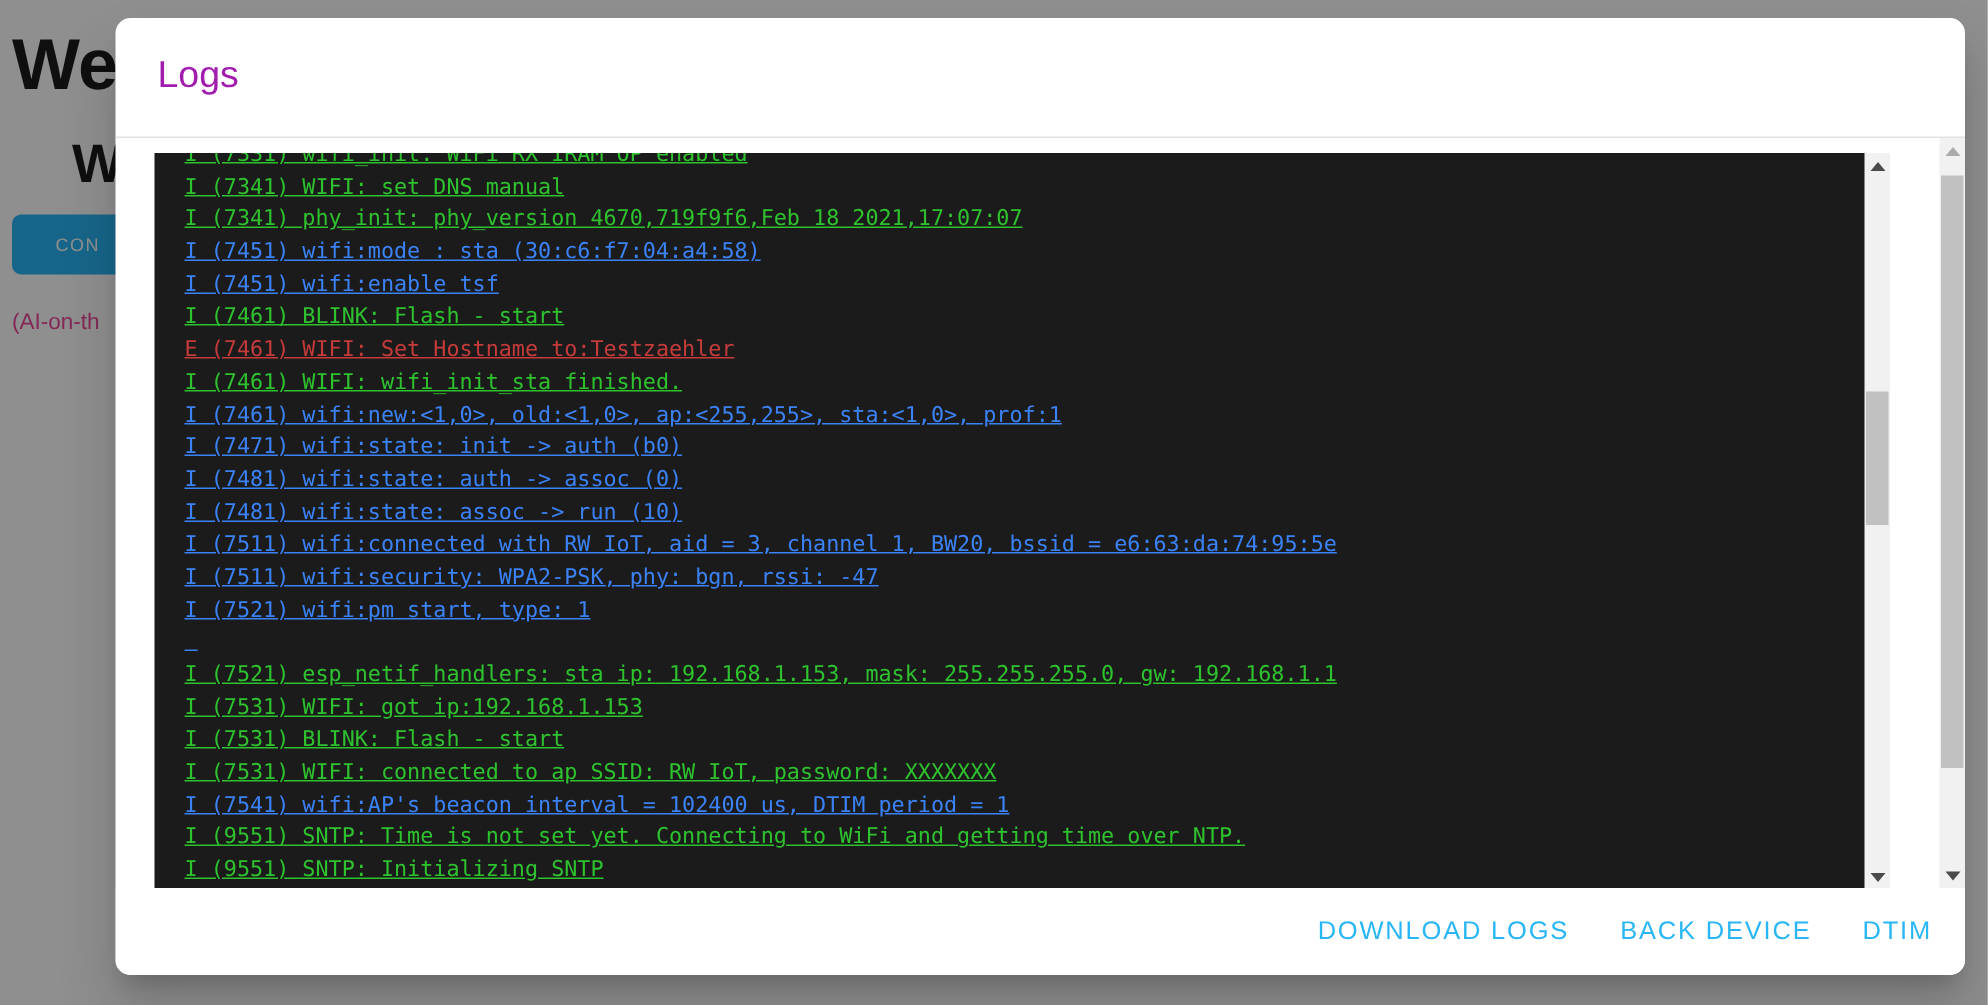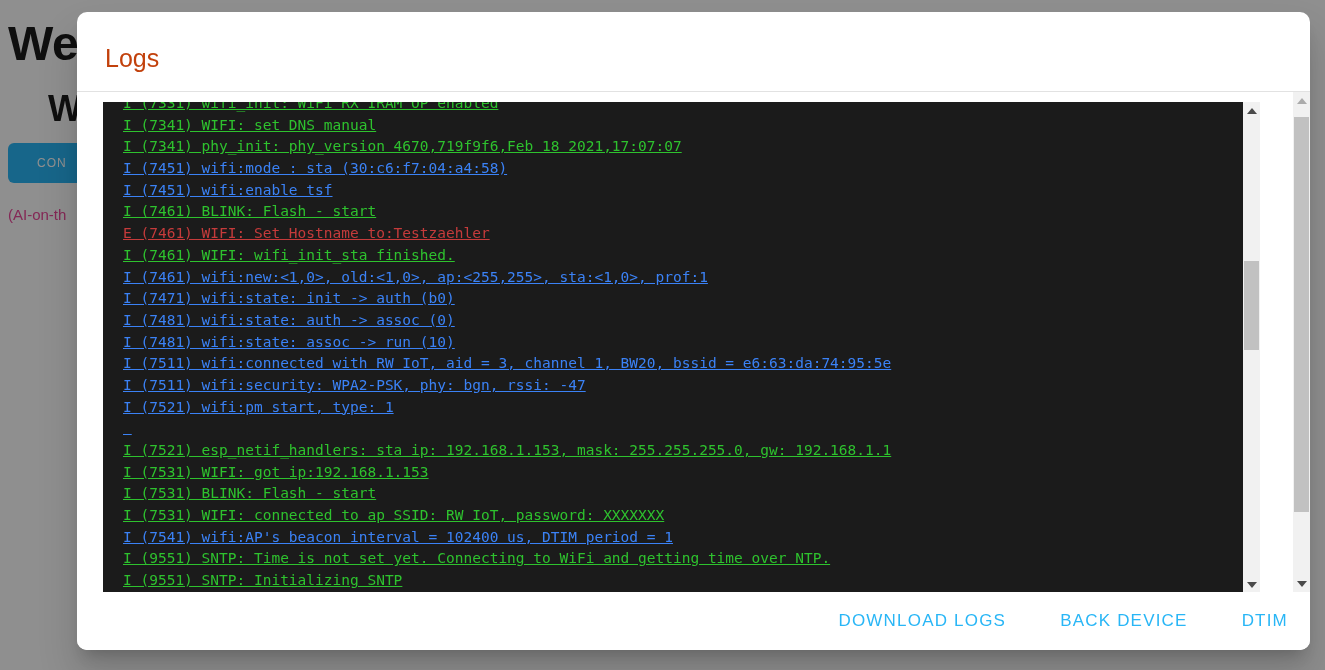--- a/index.html
+++ b/index.html
@@ -22,21 +22,21 @@
   
   .backdrop { position:absolute; inset:0; background:rgba(0,0,0,0.44); }
 
   
   .modal { position:absolute; left:77px; top:12px; width:1233px; height:638px;
            background:#fff; border-radius:10px;
            box-shadow:0 11px 15px -7px rgba(0,0,0,.2), 0 24px 38px 3px rgba(0,0,0,.14);
            overflow:hidden; }
   .modal-header { position:absolute; left:0; top:0; width:100%; height:80px;
                   border-bottom:1px solid #e2e2e2; }
-  .modal-title { position:absolute; left:28px; top:32px; font-size:25px; color:#c2410c; }
+  .modal-title { position:absolute; left:28px; top:24px; font-size:25px; color:#a21caf; }
 
   .modal-content { position:absolute; left:0; top:81px; width:100%; height:499px; }
 
   .log-wrap { position:absolute; left:26px; top:9px; width:1157px; height:491px;
               background:#1b1b1b; overflow:hidden; }
   .log-pre { position:absolute; left:0; top:0; right:17px; bottom:0;
              padding-left:20px; margin-top:-9px; overflow:hidden;
              font-family:"DejaVu Sans Mono","Liberation Mono",monospace;
              font-size:14.5px; line-height:21.7px; white-space:pre; }
   .log-line { height:21.7px;text-decoration:underline; }
@@ -53,21 +53,21 @@
               display:flex; align-items:center; justify-content:center; }
   .tri-up { width:0; height:0; border-left:5px solid transparent;
             border-right:5px solid transparent; border-bottom:6px solid #4a4a4a; }
   .tri-down { width:0; height:0; border-left:5px solid transparent;
               border-right:5px solid transparent; border-top:6px solid #4a4a4a; }
   .tri-light { border-bottom-color:#ababab; }
 
   
   .modal-footer { position:absolute; left:0; bottom:0; width:100%; height:58px;
                   display:flex; align-items:center; justify-content:flex-end;
-                  gap:54px; padding-right:22px; background:#fff; }
+                  gap:34px; padding-right:22px; background:#fff; }
   .footer-btn { background:none; border:none; color:var(--accent,#29b6f6);
                 font-size:17px; letter-spacing:1.2px; cursor:pointer;
                 font-family:"Liberation Sans",sans-serif; }
 </style>
 </head>
 <body>
 
 <div class="page">
   <div class="page-h1">We</div>
   <div class="page-h2">Wel</div>

